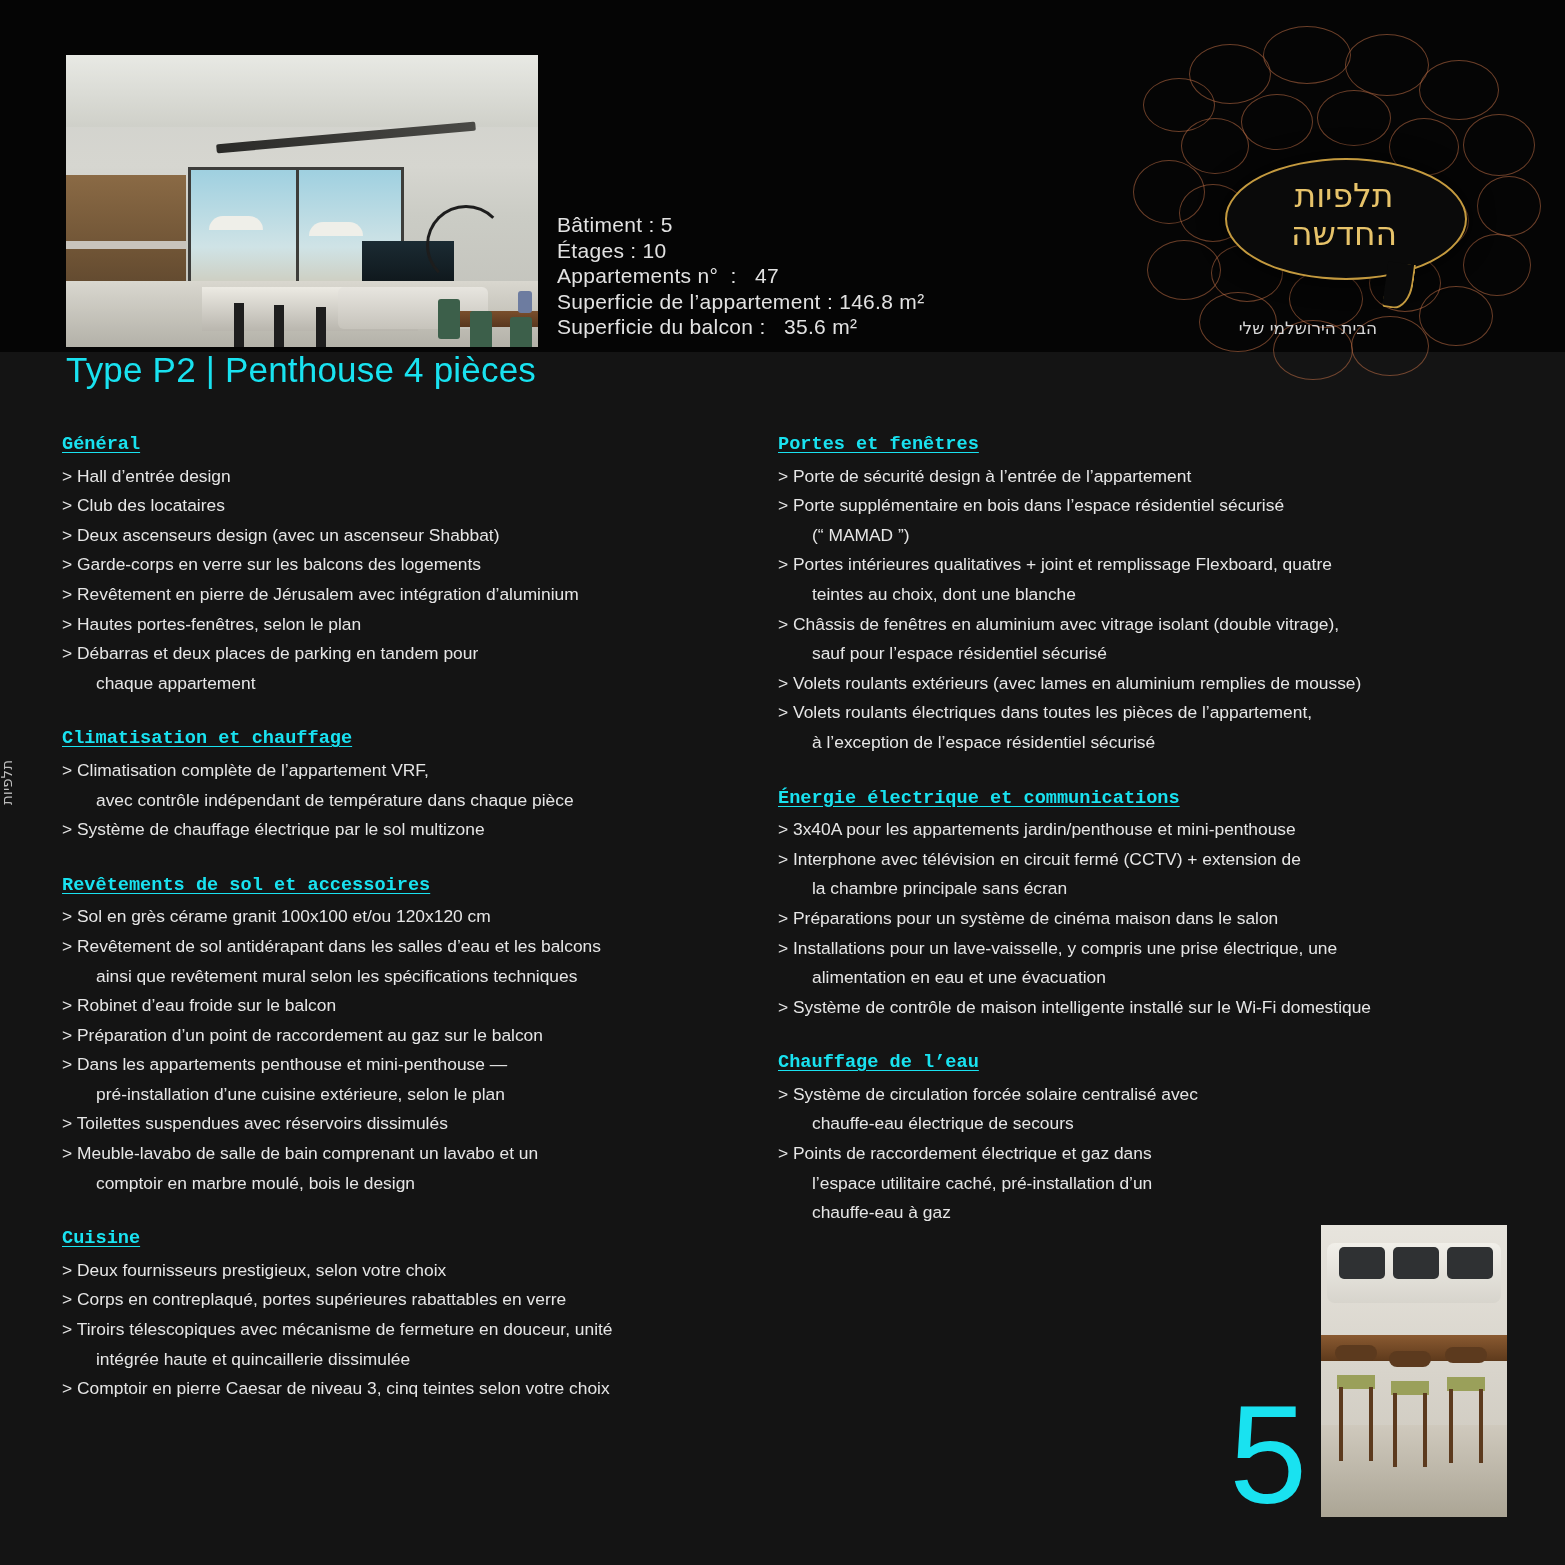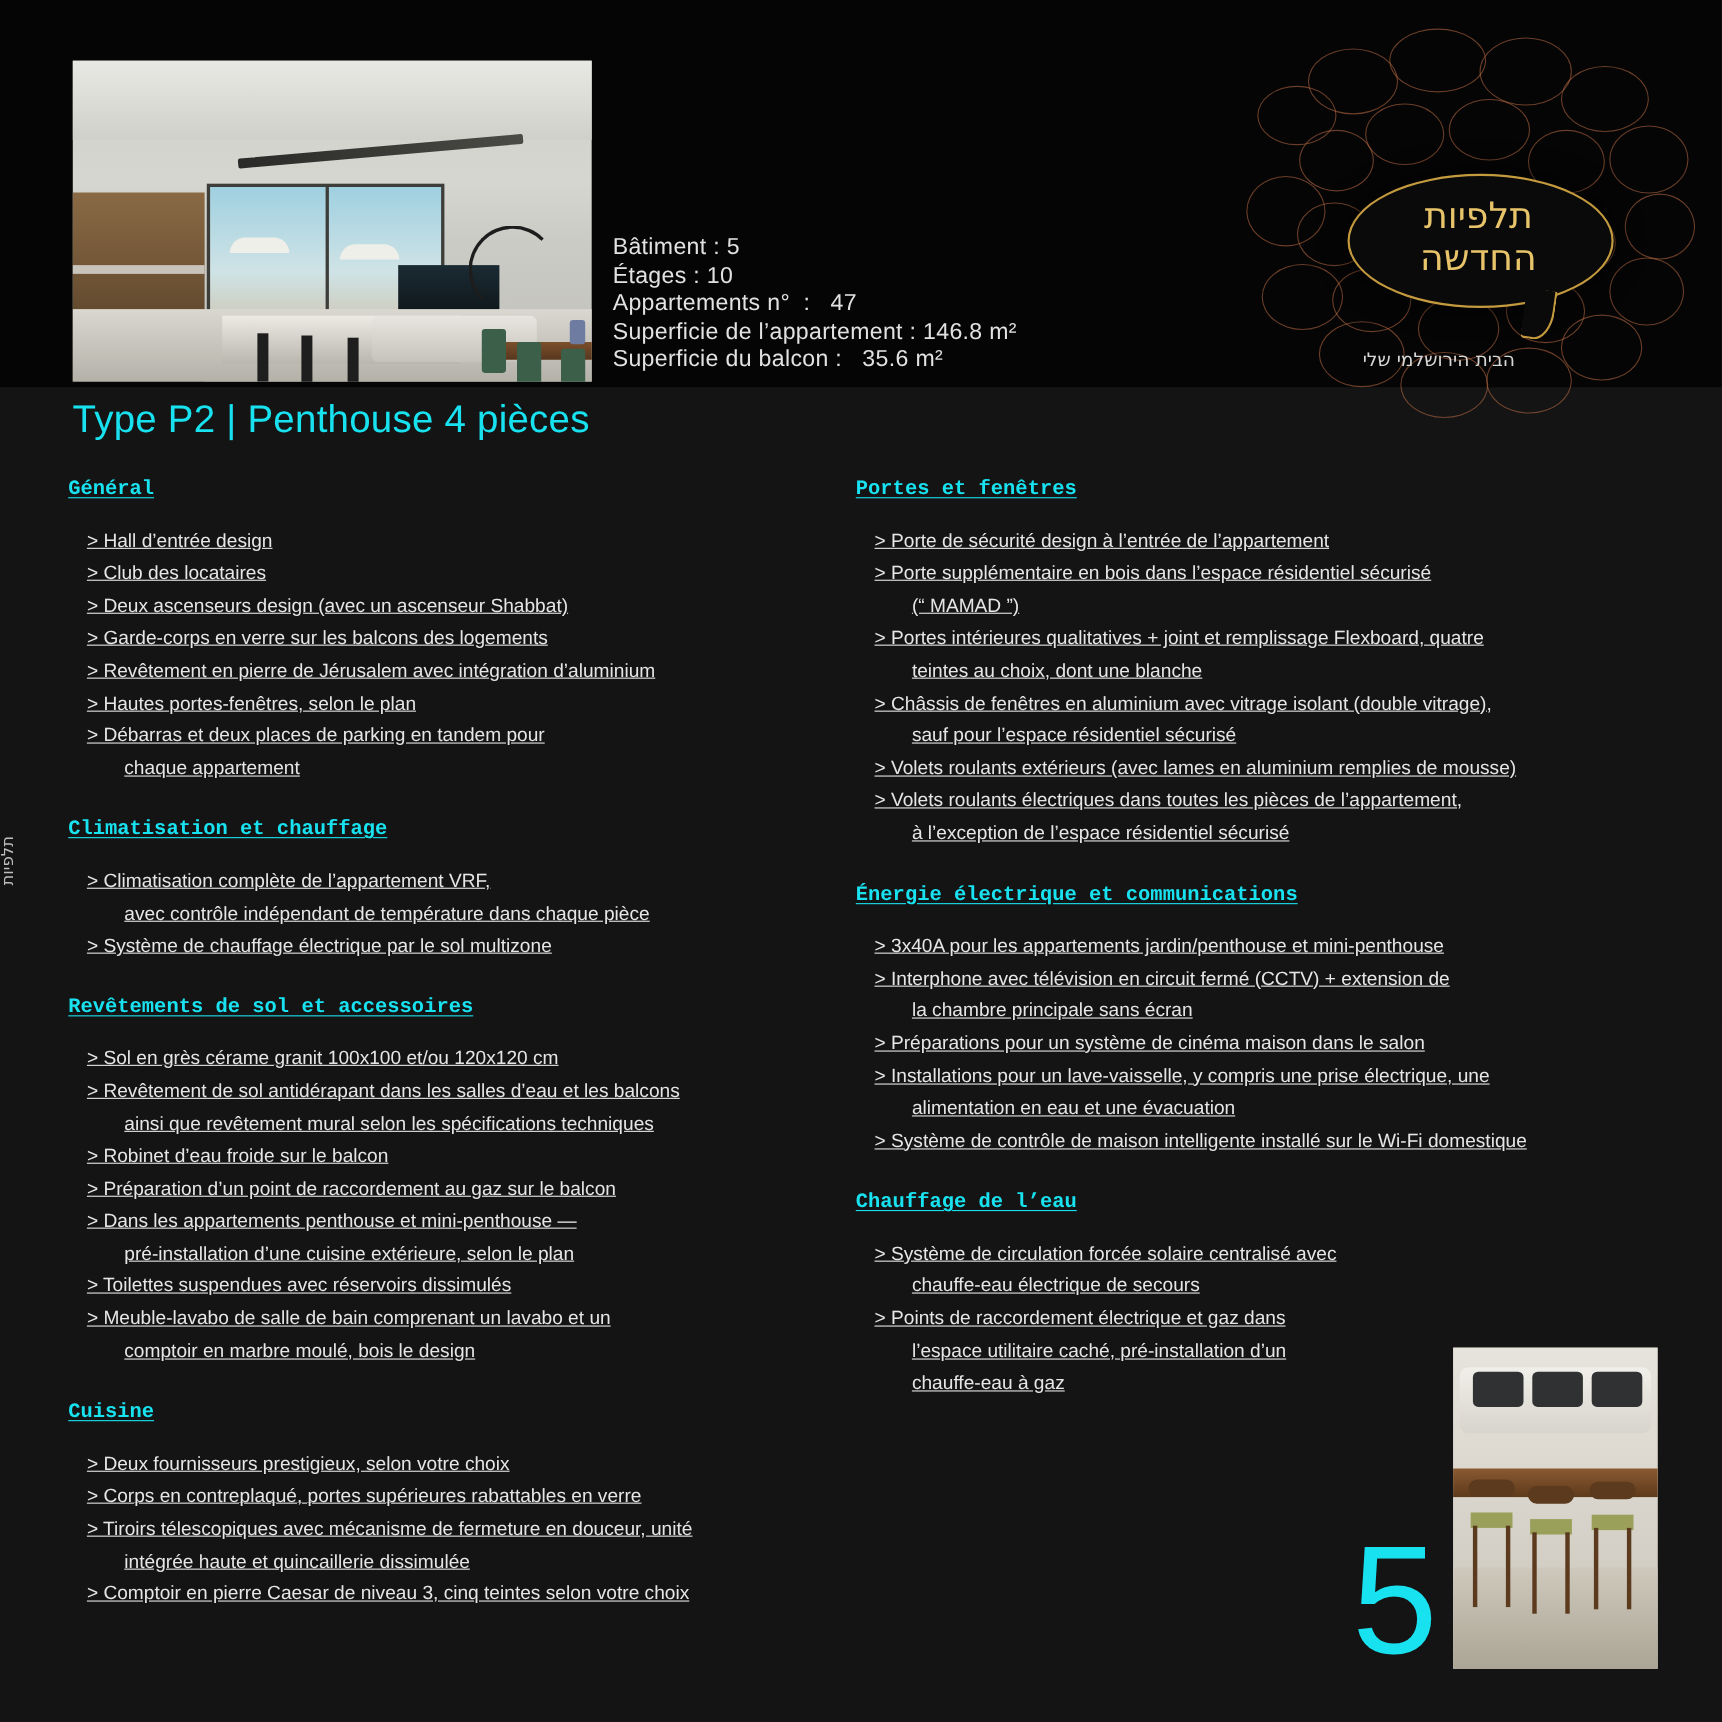--- a/index.html
+++ b/index.html
@@ -162,21 +162,21 @@
   }
   .logo-tag {
     position: absolute; left: 10px; top: 310px; width: 330px;
     text-align: center; font-size: 17px; color: #d8d8d8;
     font-family: "DejaVu Sans", sans-serif; direction: rtl;
   }
 
   
   .title {
     position: absolute;
-    left: 66px; top: 362px;
+    left: 66px; top: 350px;
     font-size: 35px;
     color: #19e2f0;
     letter-spacing: .2px;
   }
   .title .sep { color: #19e2f0; }
 
   
   .col {
     position: absolute;
     top: 430px;
@@ -191,21 +191,21 @@
     font-size: 18.6px;
     color: #19e2f0;
     margin: 0 0 2px 0;
     padding: 0;
     font-weight: bold;
     text-decoration: underline;
     text-underline-offset: 3px;
     font-family: Liberation Mono, monospace;
   }
   .sec-block { margin-bottom: 26px; }
-  ul.items { list-style: none; margin: 17px; padding: 0; text-decoration: underline; }
+  ul.items { list-style: none; margin: 0; padding: 0; }
   ul.items li {
     padding-left: 17px;
     text-indent: -17px;
     margin: 0;
   }
   ul.items li .cont { display: block; text-indent: 0; padding-left: 17px; }
 
   
   .side-text {
     position: absolute;

